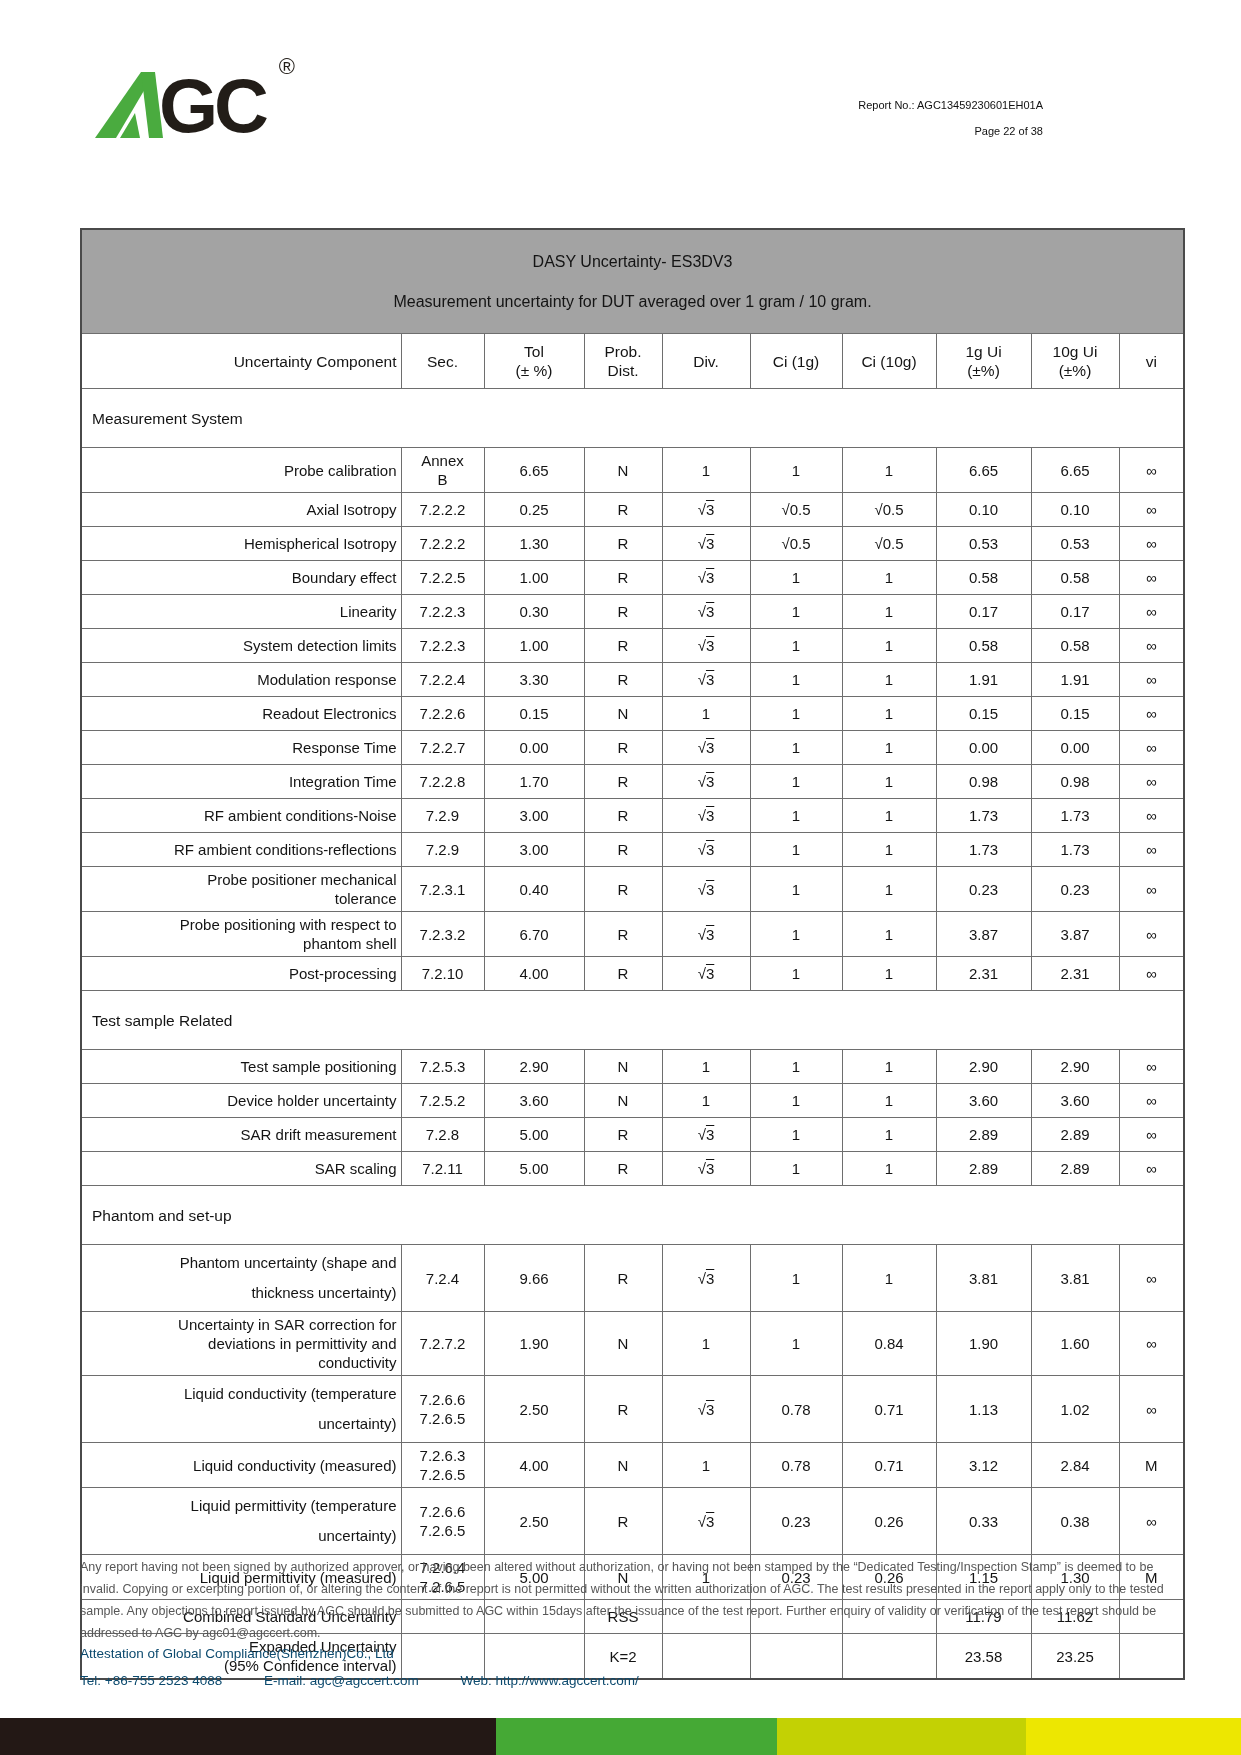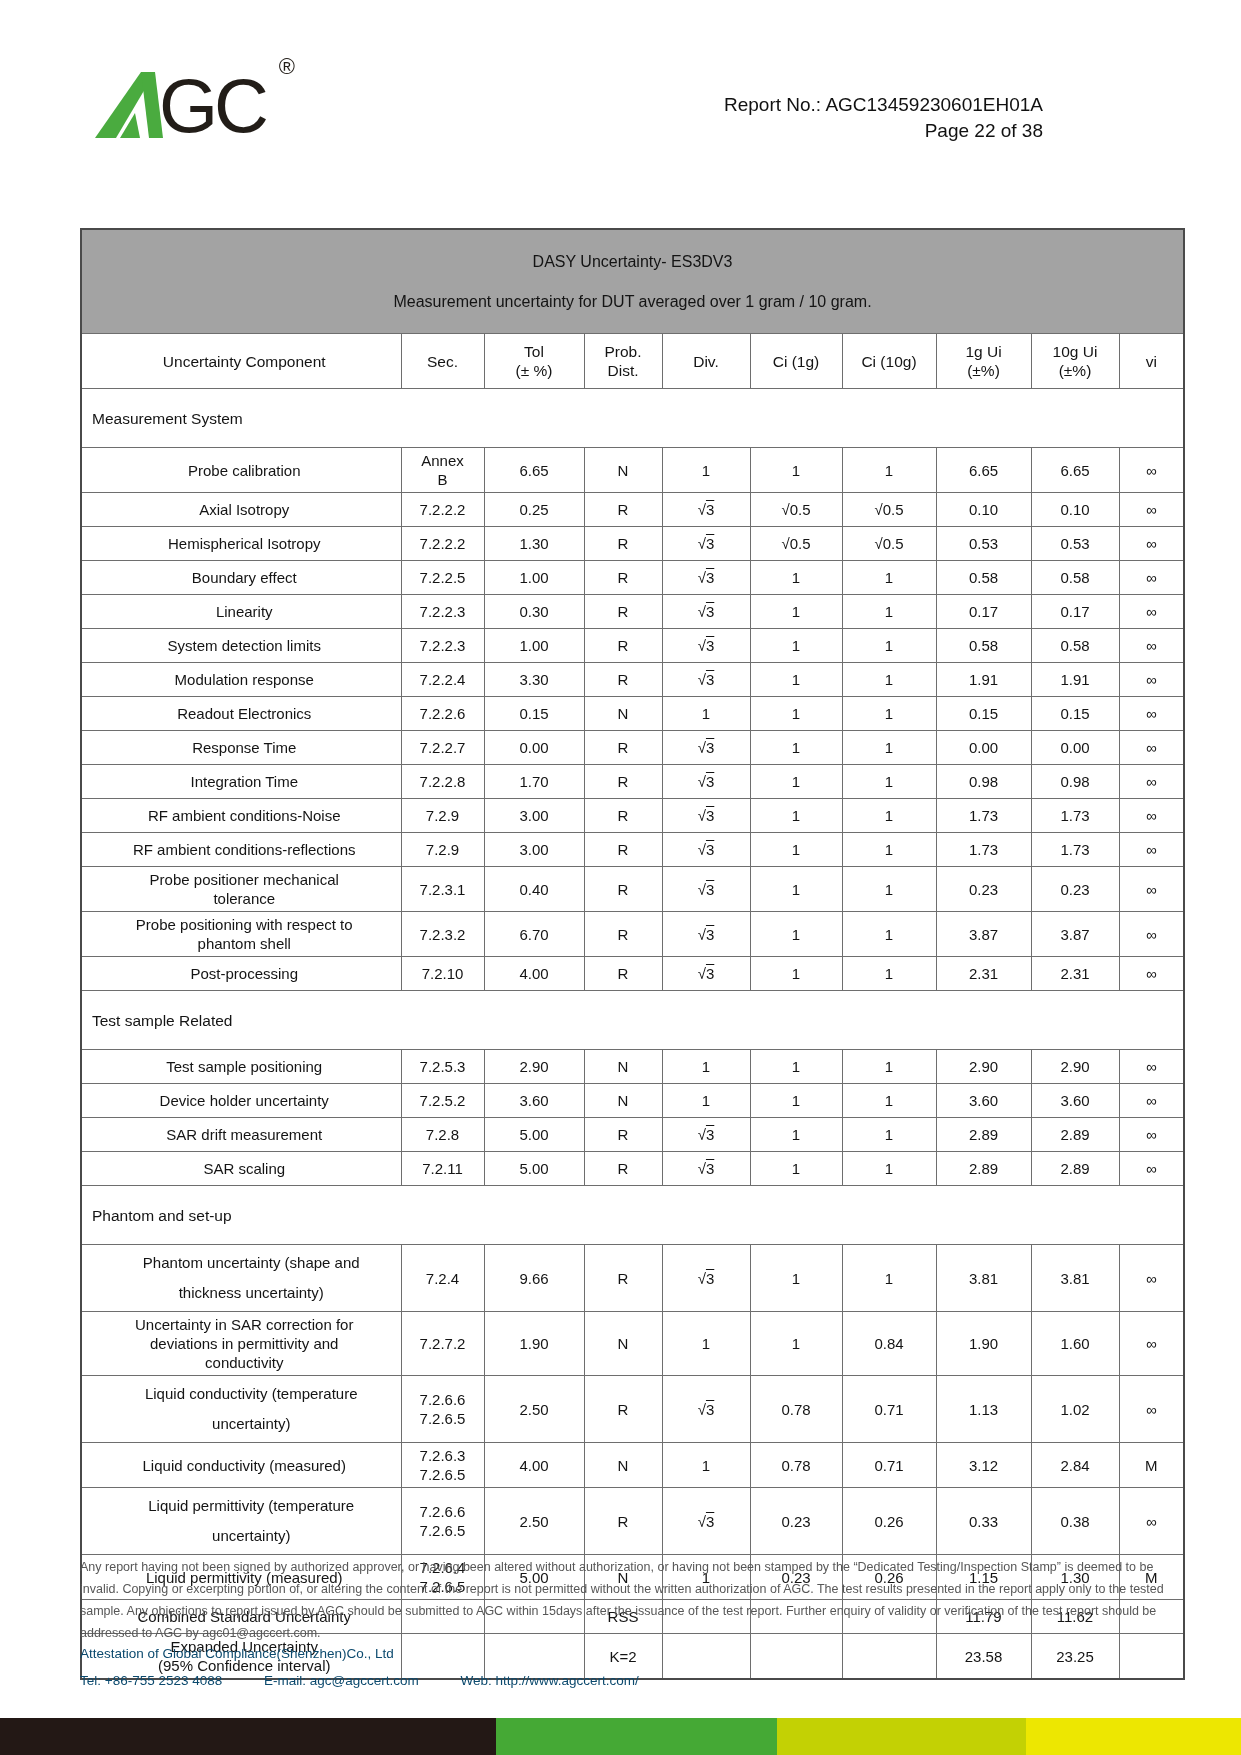--- a/index.html
+++ b/index.html
@@ -5,41 +5,41 @@
   html,body { margin:0; padding:0; background:#e8e8e8; }
   .page {
     width:1241px; height:1755px; position:relative; background:#ffffff;
     margin:0 auto; overflow:hidden; color:#1a1a1a;
     font-family:"Liberation Sans", sans-serif;
   }
   
   .hdr { display:flex; justify-content:space-between; align-items:flex-start; padding:66px 198px 0 95px; }
   .logo { position:relative; height:72px; display:flex; align-items:flex-end; }
   .logo .gc {
-    font-size:76px; font-weight:normal; letter-spacing:-4px; line-height:64px;
+    font-size:76px; font-weight:bold; letter-spacing:-4px; line-height:64px;
     color:#221d18; margin-left:-6px;
   }
   .logo .rmark {
     position:absolute; top:-12px; right:-30px; font-size:22px; color:#221d18; font-weight:normal;
   }
-  .report-info { text-align:right; font-size:19px; line-height:26px; padding-top:26px; color:#111; }
+  .report-info { text-align:right; font-size:11px; line-height:26px; padding-top:26px; color:#111; }
   
   table.tbl {
     border-collapse:collapse; table-layout:fixed; width:1103px;
     margin:84px 0 0 80px; border:2px solid #4a4a4a;
   }
   .tbl td, .tbl th {
     border:1px solid #6e6e6e; vertical-align:middle; text-align:center;
     font-size:15px; font-weight:normal; padding:3px 4px;
     white-space:pre-line; line-height:19px; color:#141414;
   }
   .tbl .title-cell { background:#a3a3a3; padding:2px 4px; }
   .tbl .title-cell div { font-size:16px; line-height:21px; }
   .tbl th { height:48px; font-size:15.5px; }
-  .tbl th.first, .tbl td.comp { text-align:center; padding-left:10px; }
+  .tbl th.first, .tbl td.comp { text-align:right; padding-left:10px; }
   .tbl tr.sec td { font-weight:normal; text-align:left; padding-left:10px; height:52px; font-size:15.5px; }
   .tbl tbody td { height:27px; }
   .tbl td.comp.spaced { line-height:30px;padding-left:24px; }
   .ov { text-decoration:overline; }
   
   .disclaimer {
     position:absolute; top:1543px; left:80px; width:1088px;
     font-size:12.5px; line-height:22px; color:#575757;
   }
   .company {

